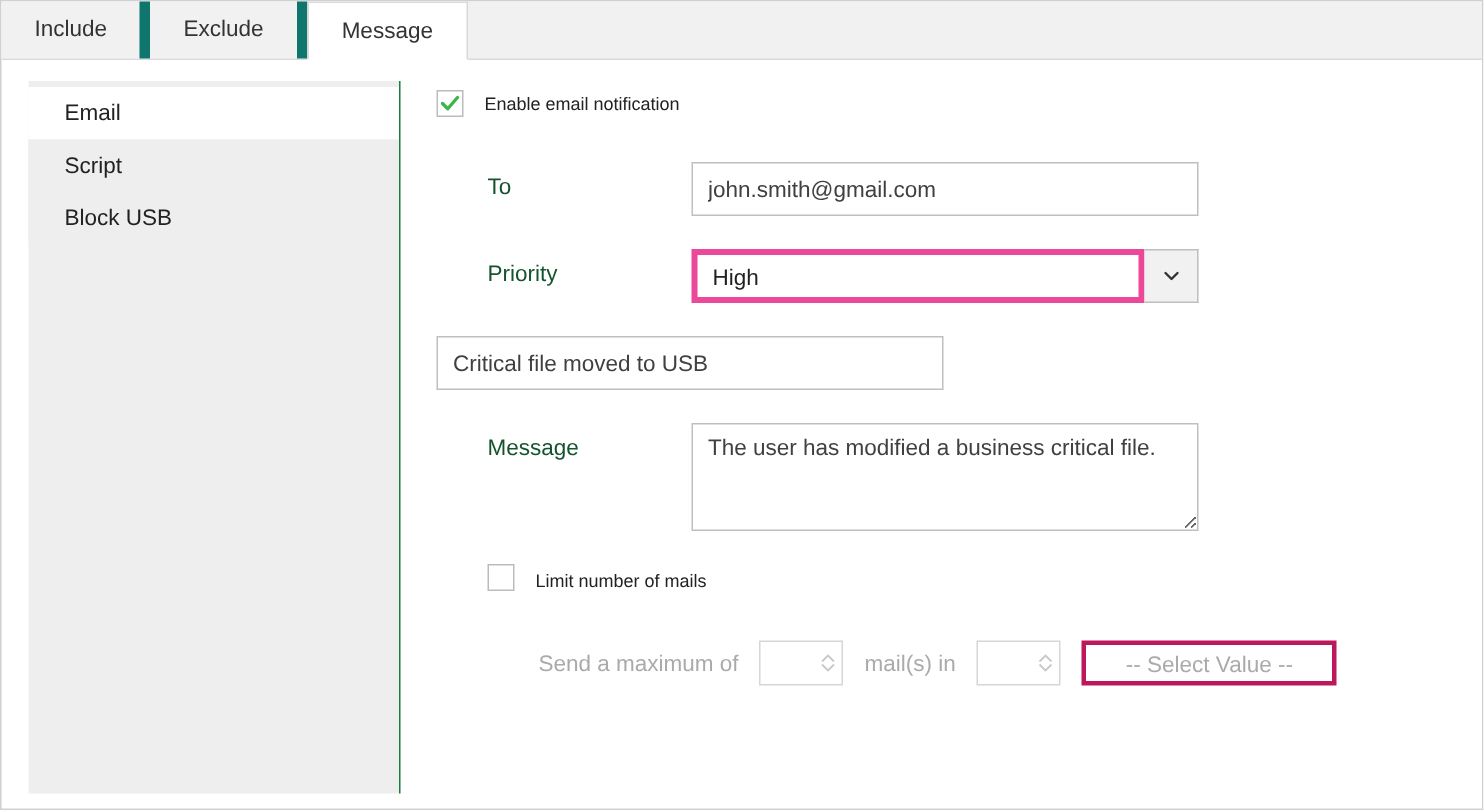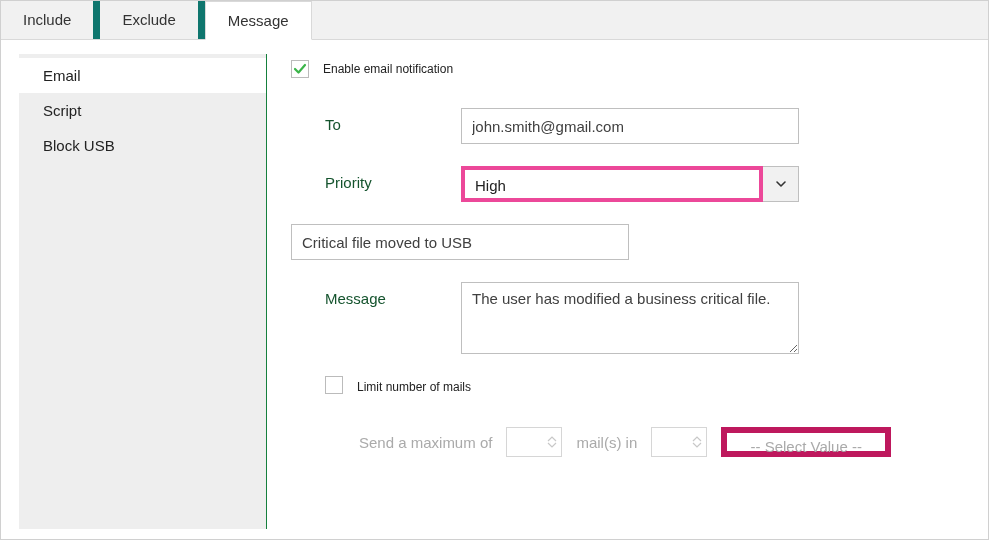--- a/index.html
+++ b/index.html
@@ -176,21 +176,21 @@
     padding-right: 4px;
   }
   .stepper-arrows {
     display: flex;
     flex-direction: column;
     line-height: 0;
     color: #c8c8c8;
   }
   .select-disabled {
     height: 30px;
-    border: 6px solid #be185d;
+    border: 3px solid #be185d;
     background: #fff;
     color: #aaa;
     padding: 5px 16px;
     min-width: 170px;
   }
 </style>
 </head>
 <body>
 
 <div class="app">

